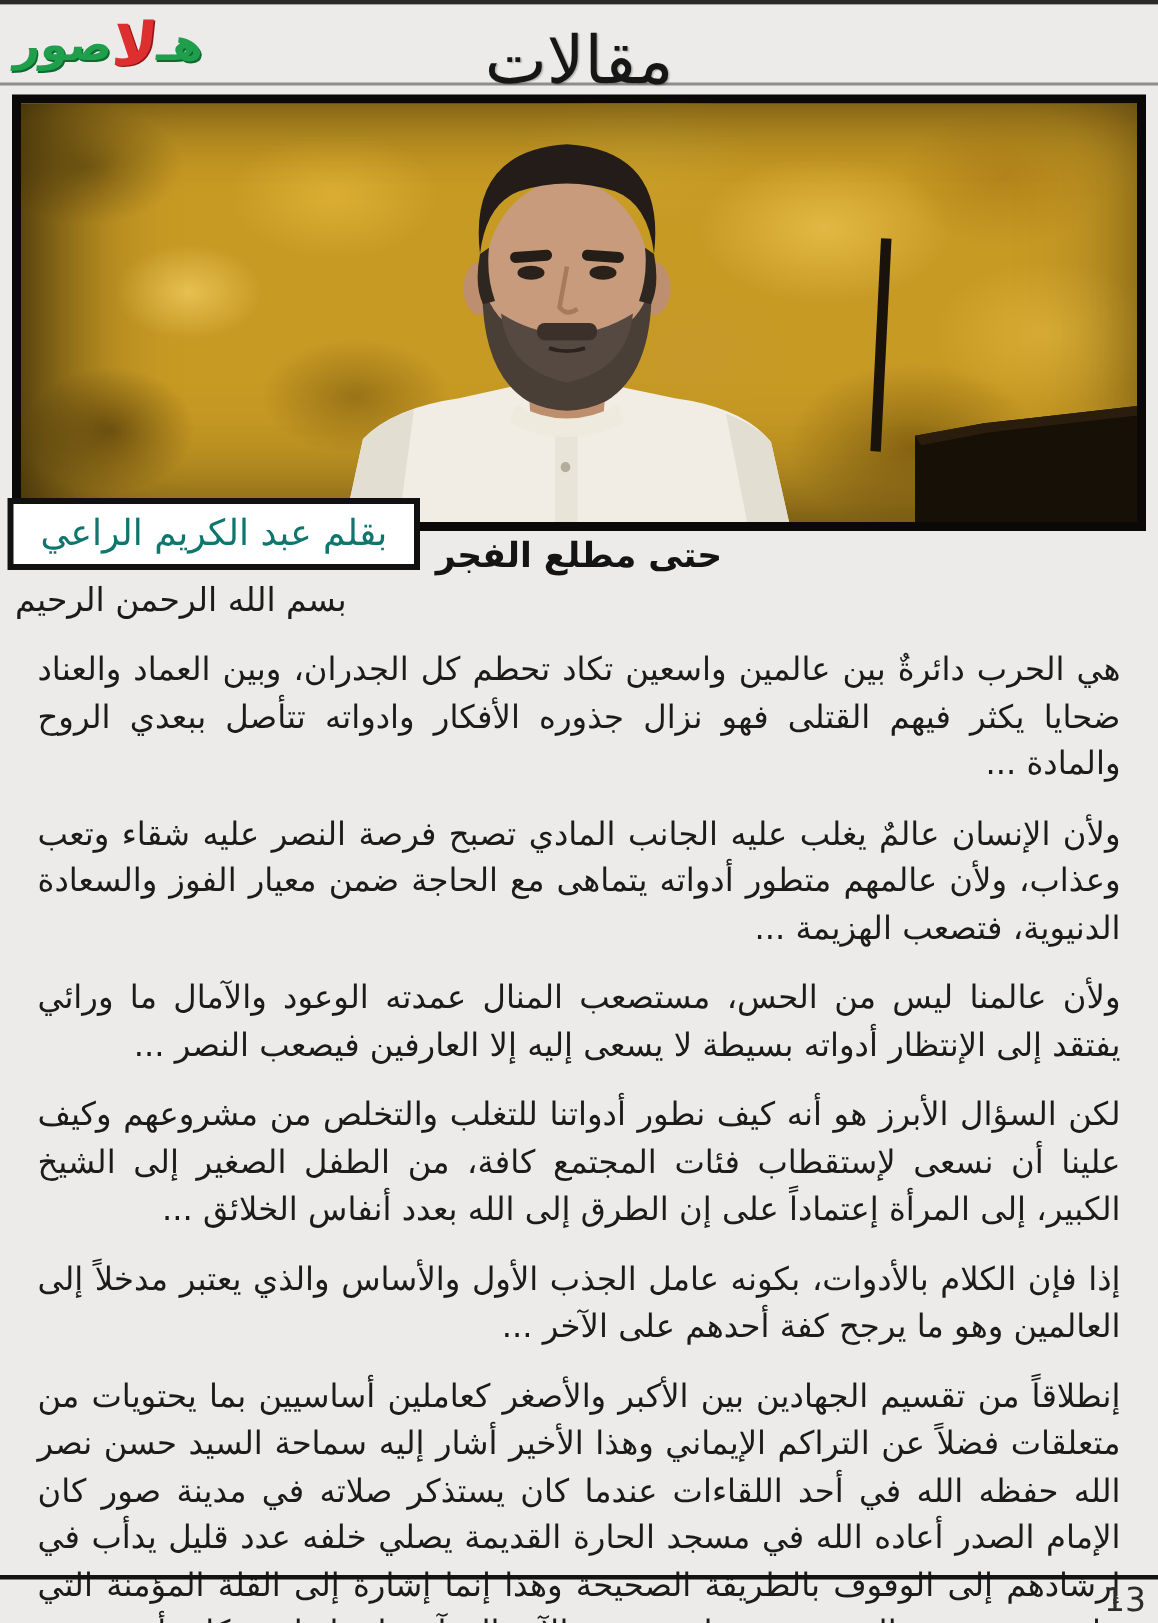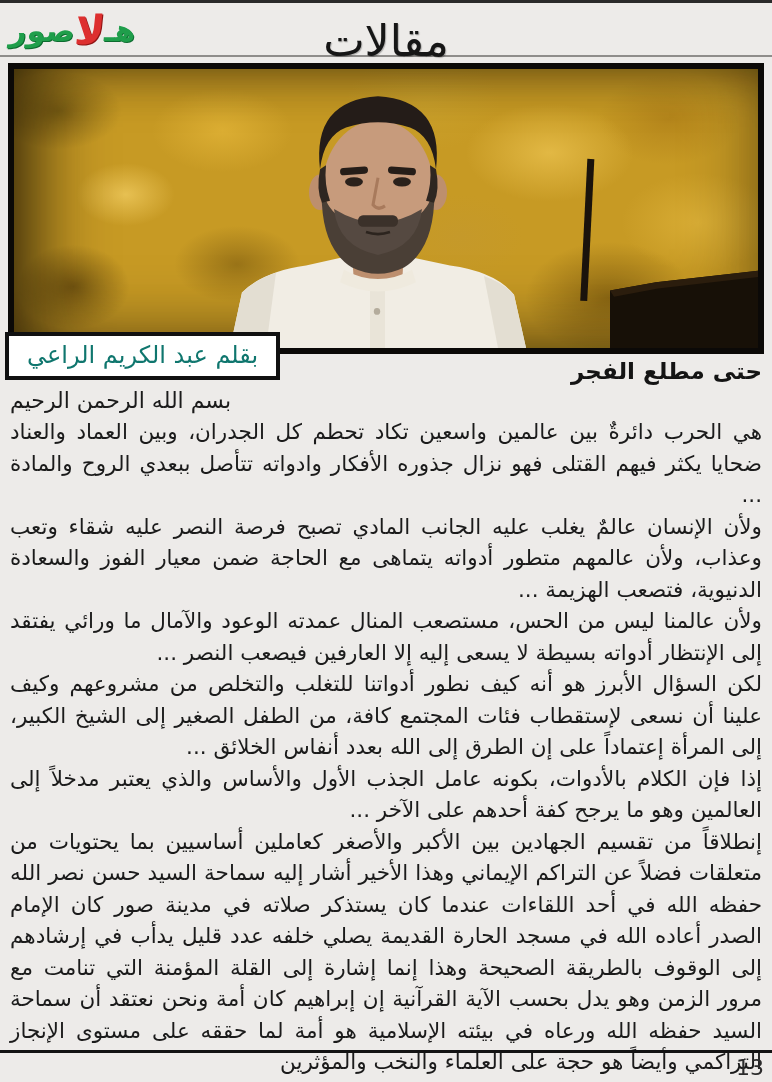--- a/index.html
+++ b/index.html
@@ -85,39 +85,39 @@
     color:#0f766e;
     white-space:nowrap;
   }
 
   
   .article {
     padding:3px 10px 0 10px;
     direction:rtl;
   }
   .article-title {
-    text-align:right;
+    text-align:center;
     font-size:23px;
     font-weight:bold;
     line-height:29px;
     color:#141414;
   }
   .basmala {
     text-align:left;
     font-size:22px;
     line-height:30px;
     color:#1b1b1b;
   }
   .body-text p {
     direction:rtl;
     text-align:justify;
     font-size:21.5px;
     line-height:31.5px;
     color:#1b1b1b;
-    margin:0;
+    margin:15px;
   }
 
   
   .footer { position:absolute; left:0; right:0; bottom:0; height:32px; }
   .footer-rule {
     height:3px; background:#131313;
     margin:0 0 2px 0;
   }
   .page-number {
     direction:ltr;

